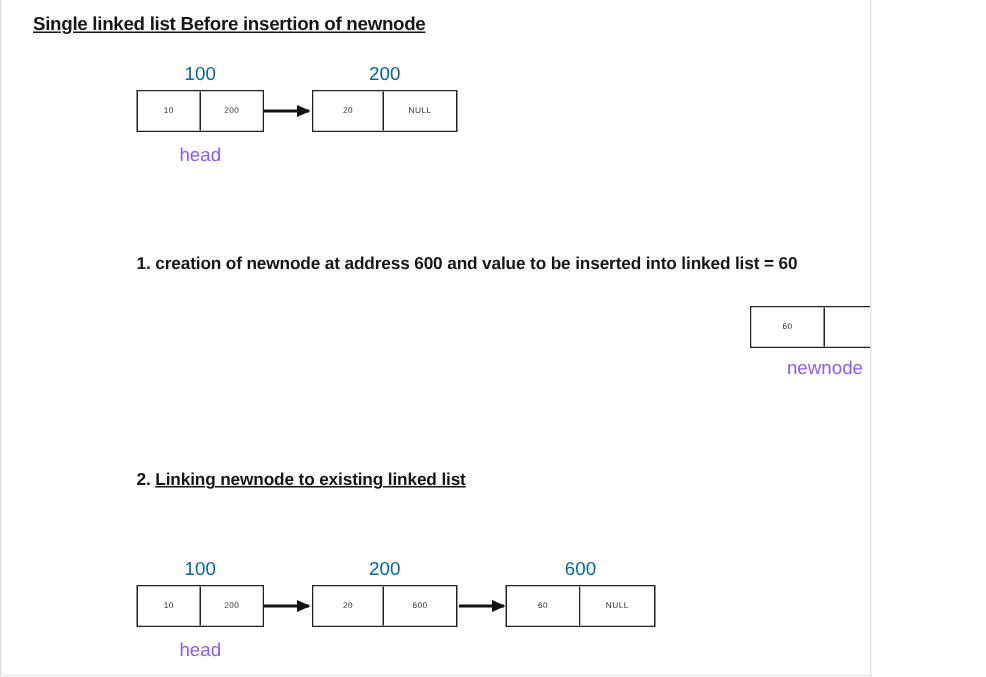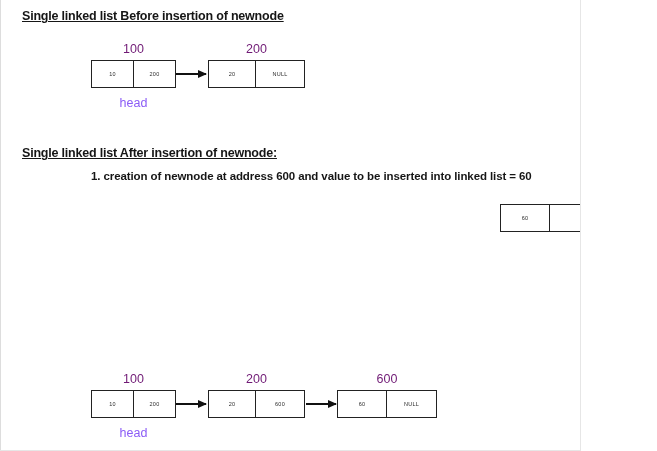--- a/index.html
+++ b/index.html
@@ -86,21 +86,21 @@
   }
   .cell.data {
     border-right: 1.5px solid #222222;
   }
 
   
   .addr-label {
     position: absolute;
     font-family: "Liberation Sans", sans-serif;
     font-size: 12.5px;
-    color: #701a75;
+    color: #0369a1;
     text-align: center;
     white-space: nowrap;
   }
   
   .under-label {
     position: absolute;
     font-family: "Liberation Sans", sans-serif;
     font-size: 12.5px;
     color: #8b5cf6;
     text-align: center;
@@ -145,32 +145,36 @@
 
   <div class="arrow" style="left:176px; top:73px; width:30px;"></div>
 
   <div class="node" style="left:208px; top:60px; width:97px; height:28px;">
     <div class="cell data" style="width:48px; height:100%;">20</div>
     <div class="cell next" style="width:49px; height:100%;">NULL</div>
   </div>
 
   <div class="under-label" style="left:91px; top:96px; width:85px;">head</div>
 
-  <div class="heading" style="left:22px; top:146px;">Single linked list After insertion of newnode:</div>
 
   <div class="step-text" style="left:63px; top:170px;">
     <span class="num">1.</span>
     <span>creation of newnode at address 600  and value to be inserted into linked list = 60</span>
   </div>
 
   <div class="node" style="left:500px; top:204px; width:100px; height:28px;">
     <div class="cell data" style="width:50px; height:100%;">60</div>
     <div class="cell next" style="width:50px; height:100%;"></div>
   </div>
+  <div class="under-label" style="left:500px; top:238px; width:100px;">newnode</div>
 
+  <div class="step-text" style="left:63px; top:314px;">
+    <span class="num">2.</span>
+    <span class="step-underline">Linking newnode to existing linked list</span>
+  </div>
 
   <div class="addr-label" style="left:91px; top:372px; width:85px;">100</div>
   <div class="addr-label" style="left:208px; top:372px; width:97px;">200</div>
   <div class="addr-label" style="left:337px; top:372px; width:100px;">600</div>
 
   <div class="node" style="left:91px; top:390px; width:85px; height:28px;">
     <div class="cell data" style="width:43px; height:100%;">10</div>
     <div class="cell next" style="width:42px; height:100%;">200</div>
   </div>
 

